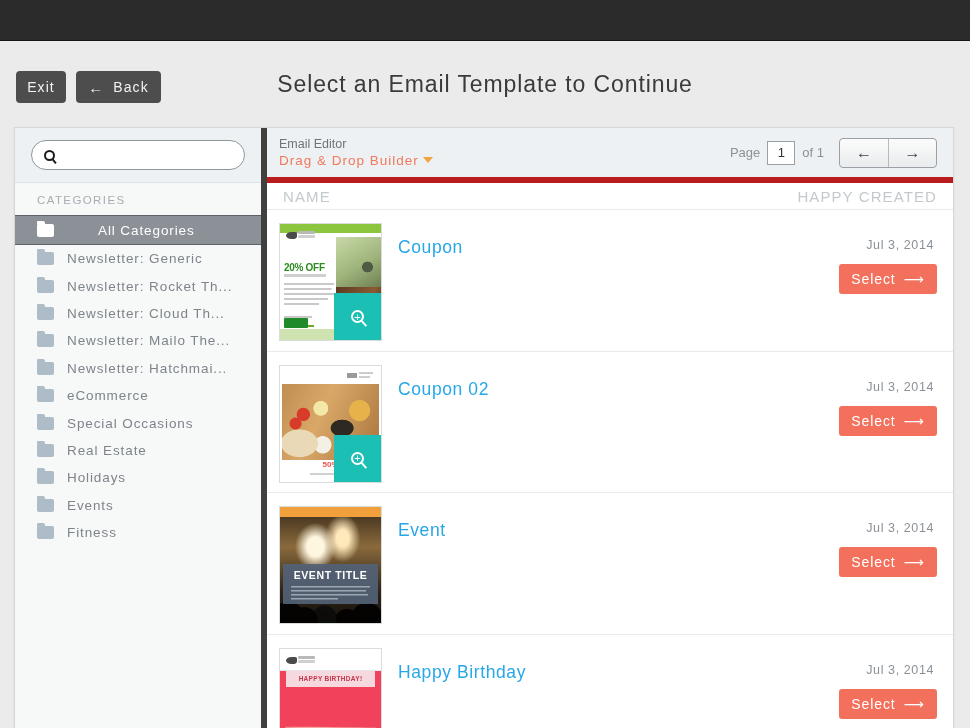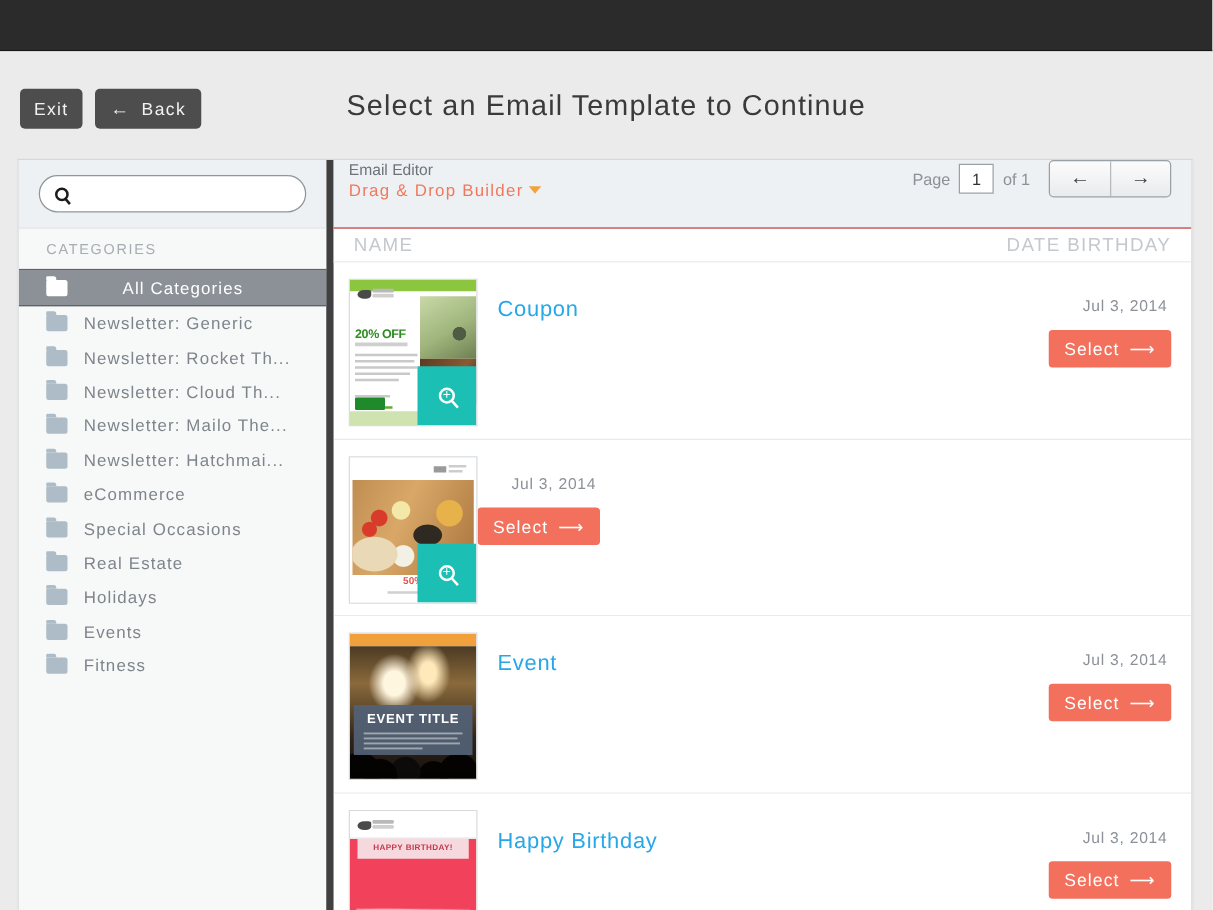--- a/index.html
+++ b/index.html
@@ -158,23 +158,23 @@
     border-radius: 1px 2px 0 0;
   }
   .cat-item.active .folder,
   .cat-item.active .folder::before { background: #ffffff; }
 
   
   .content { flex: 1; display: flex; flex-direction: column; background: #fff; }
   .content-bar {
     height: 55px;
     background: #eef1f3;
-    border-bottom: 1px solid #b91c1c;
-    display: flex;
-    align-items: flex-start;
+    border-bottom: 6px solid #b91c1c;
+    display: flex;
+    align-items: center;
     justify-content: space-between;
     padding: 0 16px 0 12px;
   }
   .editor-label { font-size: 12.5px; color: #6d7479; line-height: 16px; }
   .editor-value {
     font-size: 13.5px;
     color: #f2785c;
     letter-spacing: 1px;
     line-height: 18px;
     cursor: pointer;
@@ -541,21 +541,21 @@
           </button>
           <button class="pager-btn">
             <span>→</span>
           </button>
         </div>
       </div>
     </div>
 
     <div class="col-head">
       <span>NAME</span>
-      <span>DATE BIRTHDAY</span>
+      <span>HAPPY CREATED</span>
     </div>
 
     <div class="rows">
 
       <div class="row">
         <div class="thumb">
           <div class="art-coupon">
             <div class="bar-top"></div>
             <div class="photo1"></div>
             <div class="photo2"></div>
@@ -589,20 +589,21 @@
           <div class="art-c2">
             <div class="logo2"></div>
             <div class="food"></div>
             <div class="pct">50%</div>
             <div class="pctsub"></div>
           </div>
           <div class="zoom-badge">
               <span class="mg"></span>
             </div>
         </div>
+        <div class="tpl-name">Coupon 02</div>
         <div class="row-right">
           <div class="date">Jul 3, 2014</div>
           <button class="select-btn">
             <span>Select</span>
             <span class="ar">⟶</span>
           </button>
         </div>
       </div>
 
       <div class="row">

